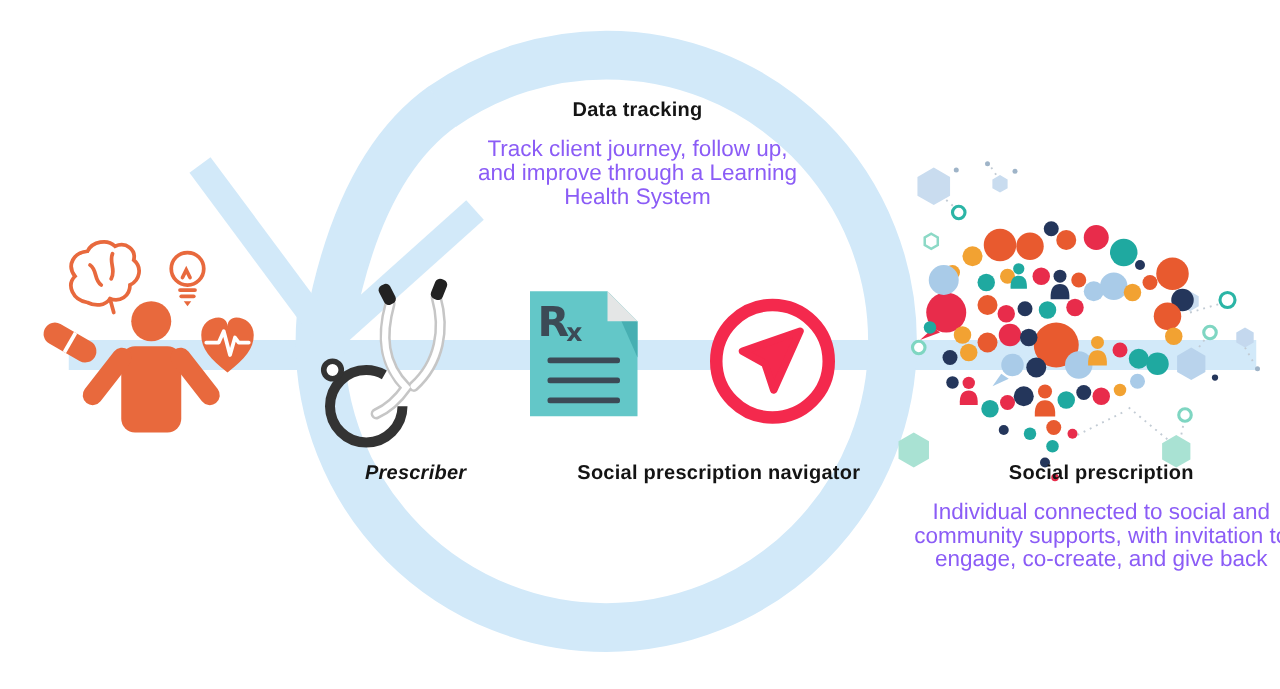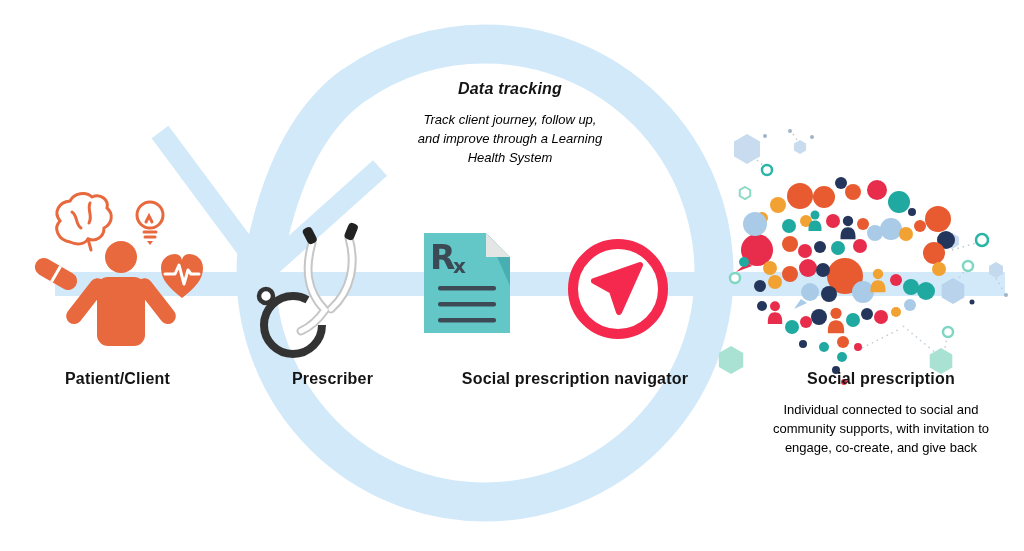--- a/index.html
+++ b/index.html
@@ -3,21 +3,21 @@
 <meta charset="utf-8">
 <style>
   html,body{margin:0;padding:0;background:#ffffff;}
   .canvas{
     position:relative;width:1024px;height:551px;overflow:hidden;background:#ffffff;
     font-family:"Liberation Sans", sans-serif;color:#1a1a1a;
   }
   .layer{position:absolute;left:0;top:0;width:1024px;height:551px;}
   .block{position:absolute;text-align:center;}
   .block h2{font-size:16px;font-weight:700;margin:0 0 12px 0;letter-spacing:.2px;color:#141414;}
-  .block p{font-size:13px;line-height:19px;margin:0;white-space:pre-line;color:#000000;}
+  .block p{font-size:18px;line-height:19px;margin:0;white-space:pre-line;color:#8b5cf6;}
   .rx-r{font-family:"DejaVu Sans", sans-serif;font-size:33px;font-weight:600;fill:#3C4A56;}
   .rx-x{font-family:"DejaVu Sans", sans-serif;font-size:20px;font-weight:600;fill:#3C4A56;}
 </style>
 </head>
 <body>
 
 <div class="canvas">
 
   <svg class="layer" viewBox="0 0 1024 551">
 
@@ -215,32 +215,31 @@
             <path d="M-6.5 9 C-7 1 -4 -1.5 0 -1.5 C 4 -1.5 7 1 6.5 9 Z"></path>
           </g>
         <g transform="translate(848,229) scale(1.15)" fill="#24365B">
             <circle cy="-7" r="4.5"></circle>
             <path d="M-6.5 9 C-7 1 -4 -1.5 0 -1.5 C 4 -1.5 7 1 6.5 9 Z"></path>
           </g>
       </g>
     </g>
   </svg>
 
-  <div class="block" style="left:338px;top:80px;width:344px;font-style:italic;">
+  <div class="block" style="left:338px;top:80px;width:344px;">
     <h2>Data tracking</h2>
     <p>Track client journey, follow up,
 and improve through a Learning
 Health System</p>
   </div>
 
   <div class="block" style="left:15px;top:370px;width:205px;">
-    <h2>Patient/Client</h2>
-  </div>
-
-  <div class="block" style="left:205px;top:370px;width:255px;">
+  </div>
+
+  <div class="block" style="left:205px;top:370px;width:255px;font-style:italic;">
     <h2>Prescriber</h2>
   </div>
 
   <div class="block" style="left:450px;top:370px;width:250px;">
     <h2>Social prescription navigator</h2>
   </div>
 
   <div class="block" style="left:726px;top:370px;width:310px;">
     <h2>Social prescription</h2>
     <p>Individual connected to social and

